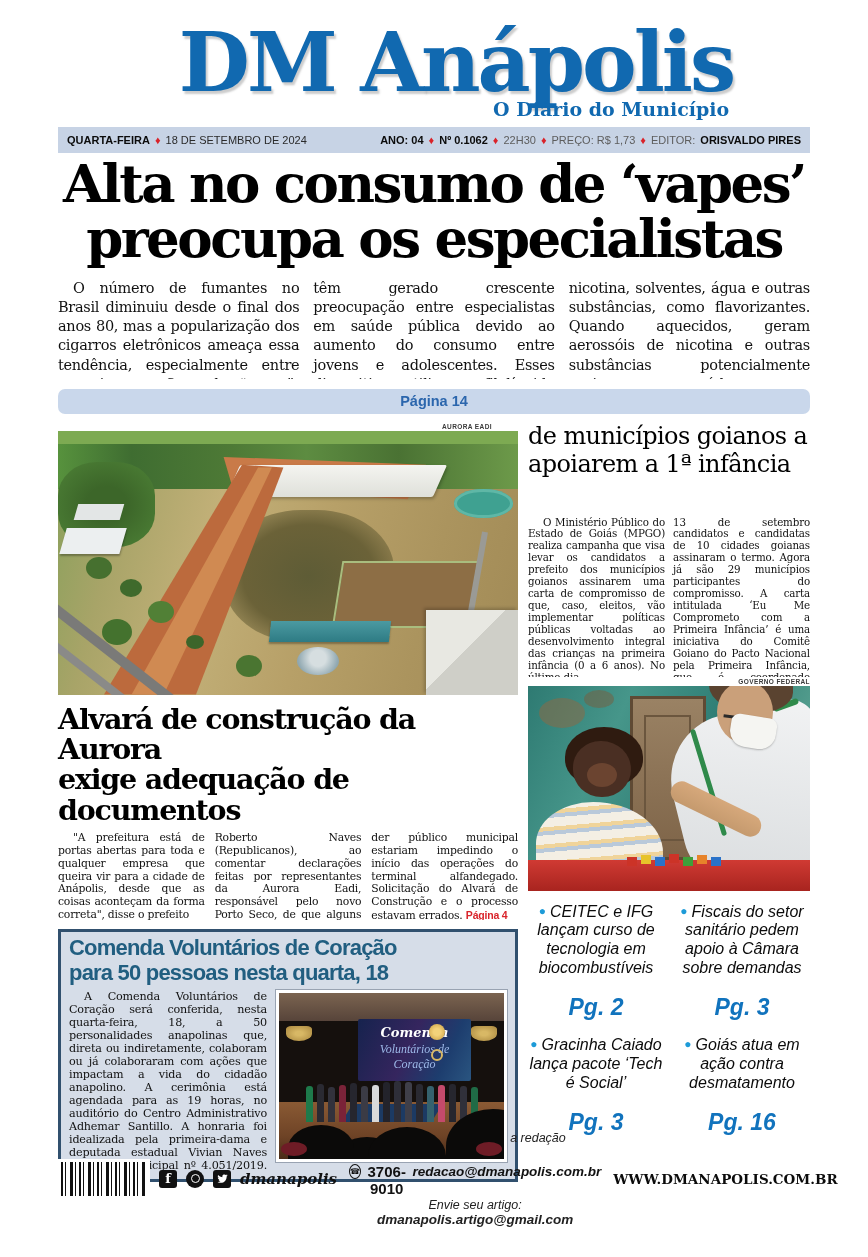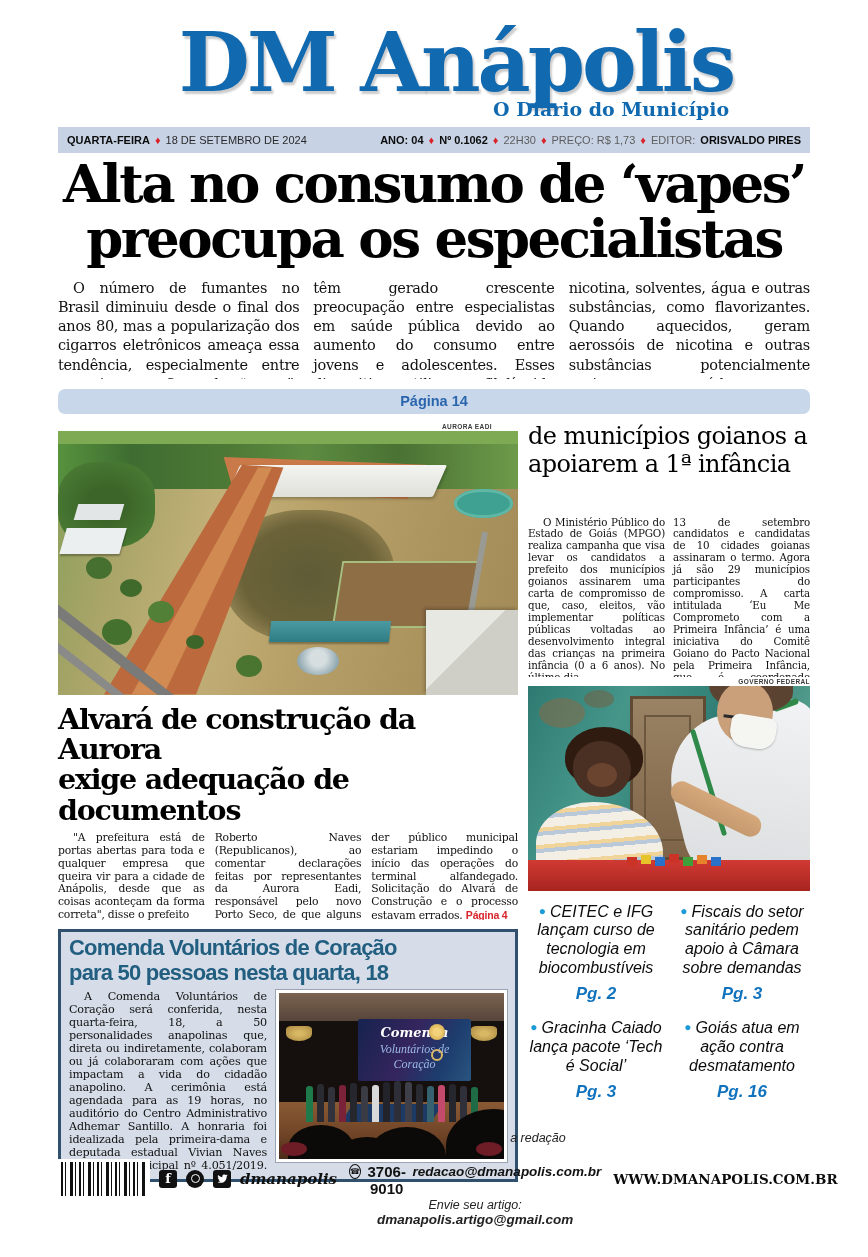--- a/index.html
+++ b/index.html
@@ -114,21 +114,21 @@
   .i-glasses{right:15%;top:11%;width:44px;height:12px;border-bottom:3px solid #2a2a2a;transform:rotate(7deg);}
   .i-mask{right:12%;top:15%;width:46px;height:32px;background:#f5f5f2;border-radius:8px 8px 16px 16px;transform:rotate(9deg);box-shadow:0 1px 2px rgba(0,0,0,.25);}
   .i-arm{right:16%;top:55%;width:98px;height:22px;background:linear-gradient(#d6a87b,#c59a6e);border-radius:12px;transform:rotate(26deg);}
   .i-table{bottom:0;left:0;right:0;height:15%;background:linear-gradient(180deg,#d03a33,#a8241f);}
   .i-toys{bottom:13%;left:40%;width:10px;height:9px;background:#e7c32a;box-shadow:14px 2px 0 #2a72c9,28px -1px 0 #cc3327,42px 2px 0 #3fa03a,56px 0 0 #e7832a,70px 2px 0 #2a72c9,-14px 2px 0 #cc3327;}
 
   
   .teasers{margin-top:12px;display:grid;grid-template-columns:1fr 1fr;column-gap:10px;row-gap:15px;}
   .teaser{text-align:center;font-family:"Liberation Sans",sans-serif;font-style:italic;font-size:16px;line-height:1.17;color:#0b0b0b;}
   .t-bullet{color:#1d9bd8;font-style:normal;font-size:12px;margin-right:4px;position:relative;top:-2px;}
-  .t-page{display:block;margin-top:7px;color:#1173bd;font-weight:bold;font-size:17px;}
+  .t-page{display:block;margin-top:17px;color:#1173bd;font-weight:bold;font-size:23px;}
 
   
   .footer{display:flex;align-items:center;gap:12px;margin-top:9px;}
   .f-left{display:flex;align-items:center;gap:9px;}
   .barcode{width:92px;height:40px;background:repeating-linear-gradient(90deg,#111 0 2px,#fff 2px 4px,#111 4px 5px,#fff 5px 9px,#111 9px 12px,#fff 12px 14px,#111 14px 15px,#fff 15px 18px);border:3px solid #fff;}
   .soc{width:18px;height:18px;background:#111;border-radius:3px;display:flex;align-items:center;justify-content:center;color:#fff;font-family:"DejaVu Serif",serif;font-weight:bold;font-size:13px;}
   .soc.ig{border-radius:50%;}
   .ig-ring{width:9px;height:9px;border:1.6px solid #fff;border-radius:50%;}
   .handle{font-family:"DejaVu Serif",serif;font-style:italic;font-weight:bold;font-size:15px;color:#111;}
   .f-center{flex:1;text-align:center;font-family:"Liberation Sans",sans-serif;}

